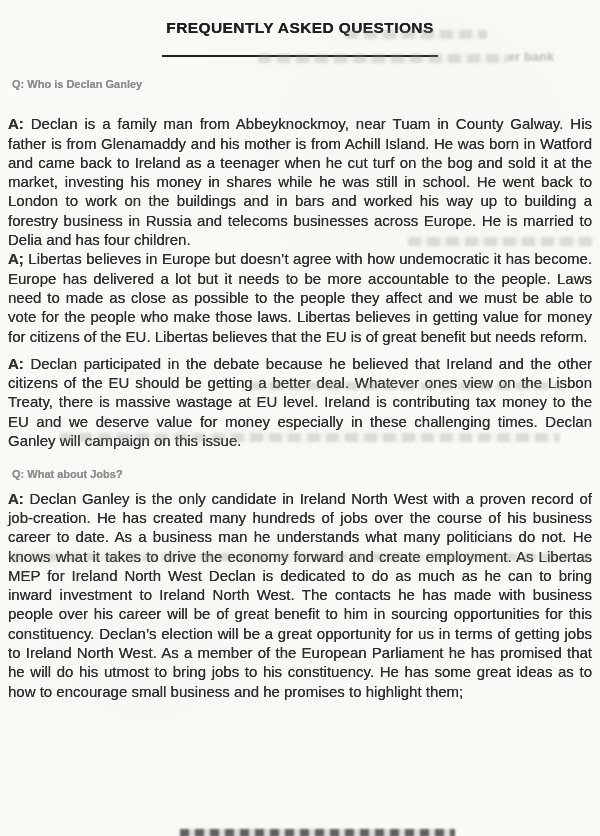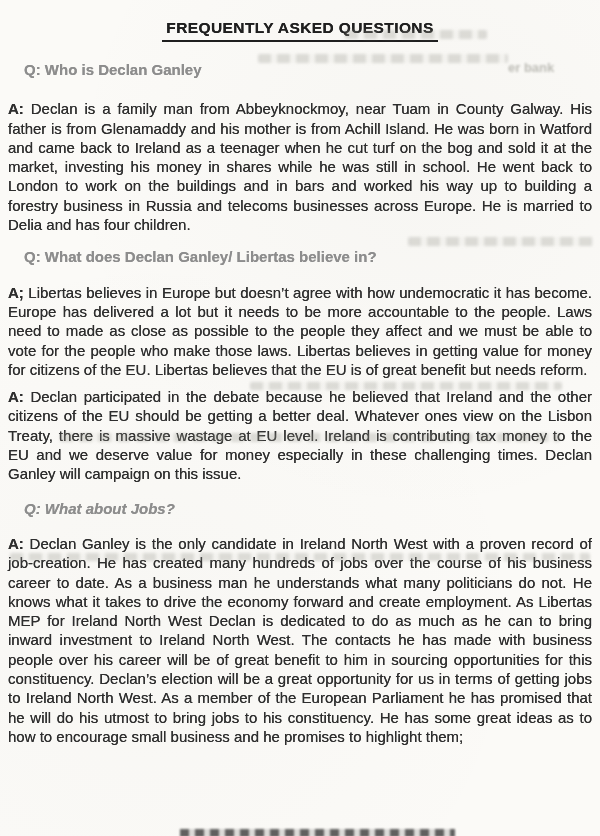--- a/index.html
+++ b/index.html
@@ -21,26 +21,26 @@
     text-align: center;
     margin: 0;
   }
   .title-text {
     display: inline-block;
     font-size: 15.5px;
     font-weight: bold;
     letter-spacing: 0.4px;
     color: #1f1f1f;
     border-bottom: 2px solid #1f1f1f;
-    padding: 0 4px 3px 4px;
+    padding: 0 4px 18px 4px;
     text-shadow: 0 0 0.5px #1f1f1f;
   }
   .question {
-    margin: 16px;
-    font-size: 15px;
+    margin: 4px;
+    font-size: 11px;
     line-height: 19.3px;
     font-weight: bold;
     color: #8d8d8d;
     text-align: justify;
     text-shadow: 0 0 0.4px #979797;
   }
   .answer {
     margin: 0;
     font-size: 15px;
     line-height: 19.3px;
@@ -48,21 +48,21 @@
     text-align: justify;
     text-shadow: 0 0 0.4px #3a3a3a;
   }
   .a-prefix { font-weight: bold; }
   .f1 .question { margin-top: 18px; }
   .f1 .answer   { margin-top: 20px; }
   .f2 .question { margin-top: 13px; }
   .f2 .answer   { }
   .f3 .question { margin-top: 19px; }
   .f3 .answer   { margin-top: 8px; }
-  .f4 .question { margin-top: 15px; font-style: italic; }
+  .f4 .question { margin-top: 15px; }
   .f4 .answer   { }
 
   
   .ghost {
     position: absolute;
     height: 9px;
     background: repeating-linear-gradient(90deg,
       rgba(150,150,142,0.30) 0px, rgba(150,150,142,0.30) 13px,
       rgba(150,150,142,0.04) 13px, rgba(150,150,142,0.04) 19px);
     filter: blur(1.4px);
@@ -73,21 +73,21 @@
     position: absolute;
     font-size: 13px;
     font-weight: bold;
     color: rgba(140,140,132,0.55);
     filter: blur(0.8px);
     white-space: nowrap;
     pointer-events: none;
   }
   .g1 { top: 30px;  left: 345px; width: 142px; }
   .g2 { top: 54px;  left: 258px; width: 250px; }
-  .g2t { top: 60px; left: 508px; }
+  .g2t { top: 49px; left: 508px; }
   .g3 { top: 237px; left: 408px; width: 185px; }
   .g4 { top: 382px; left: 250px; width: 312px; height: 8px; }
   .g5 { top: 433px; left: 60px;  width: 500px; }
   .g6 { top: 553px; left: 10px;  width: 580px; height: 8px; }
   .smudge {
     position: absolute;
     top: 829px;
     left: 180px;
     width: 275px;
     height: 8px;
@@ -105,21 +105,20 @@
 
   <h1 class="title-row"><span class="title-text">FREQUENTLY ASKED QUESTIONS</span></h1>
 
   <section class="faq f1">
     <p class="question">Q: Who is Declan Ganley</p>
     <p class="answer"><span class="a-prefix">A:</span>
       <span class="a-body">Declan is a family man from Abbeyknockmoy, near Tuam in County Galway. His father is from Glenamaddy and his mother is from Achill Island. He was born in Watford and came back to Ireland as a teenager when he cut turf on the bog and sold it at the market, investing his money in shares while he was still in school. He went back to London to work on the buildings and in bars and worked his way up to building a forestry business in Russia and telecoms businesses across Europe.  He is married to Delia and has four children.</span></p>
   </section>
 
   <section class="faq f2">
-    <p class="question">Q: What does Declan Ganley/ Libertas believe in?</p>
     <p class="answer"><span class="a-prefix">A;</span>
       <span class="a-body">Libertas believes in Europe but doesn’t agree with how undemocratic it has become. Europe has delivered a lot but it needs to be more accountable to the people. Laws need to made as close as possible to the people they affect and we must be able to vote for the people who make those laws.  Libertas believes in getting value for money for citizens of the EU.  Libertas believes that the EU is of great benefit but needs reform.</span></p>
   </section>
 
   <section class="faq f3">
     <p class="answer"><span class="a-prefix">A:</span>
       <span class="a-body">Declan participated in the debate because he believed that Ireland and the other citizens of the EU should be getting a better deal.  Whatever ones view on the Lisbon Treaty, there is massive wastage at EU level.  Ireland is contributing tax money to the EU and we deserve value for money especially in these challenging times.  Declan Ganley will campaign on this issue.</span></p>
   </section>
 
   <section class="faq f4">

